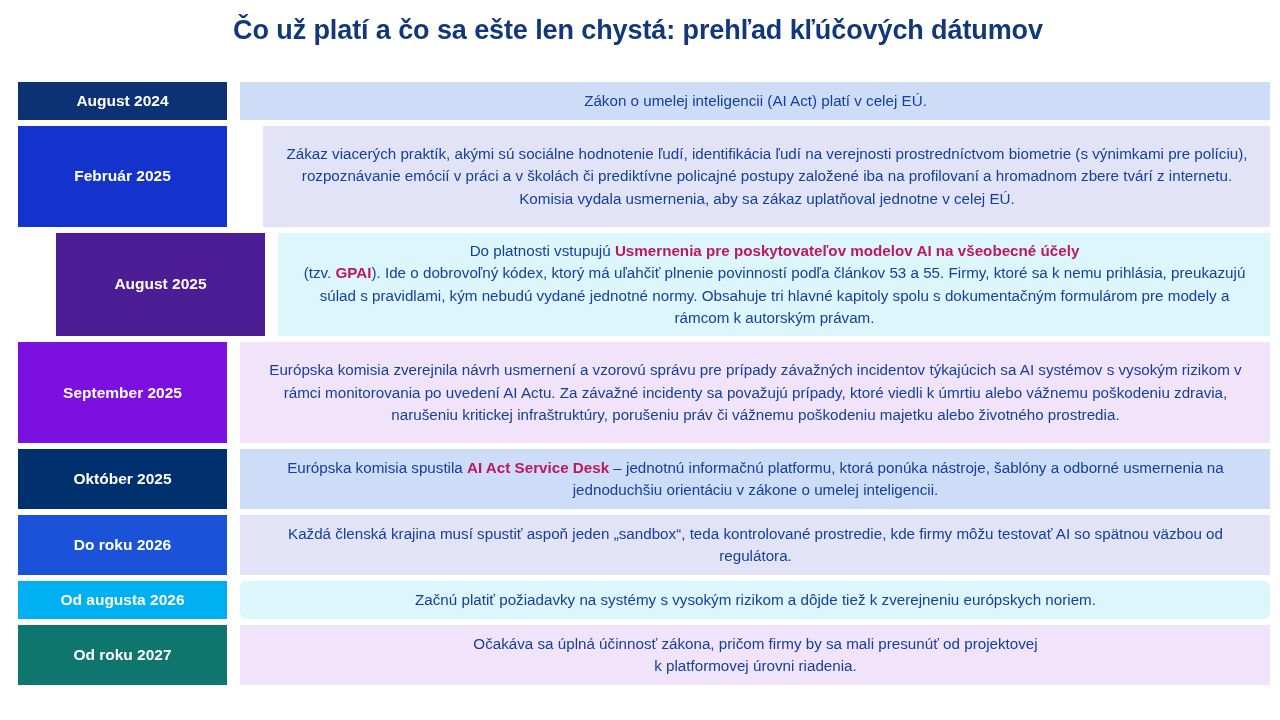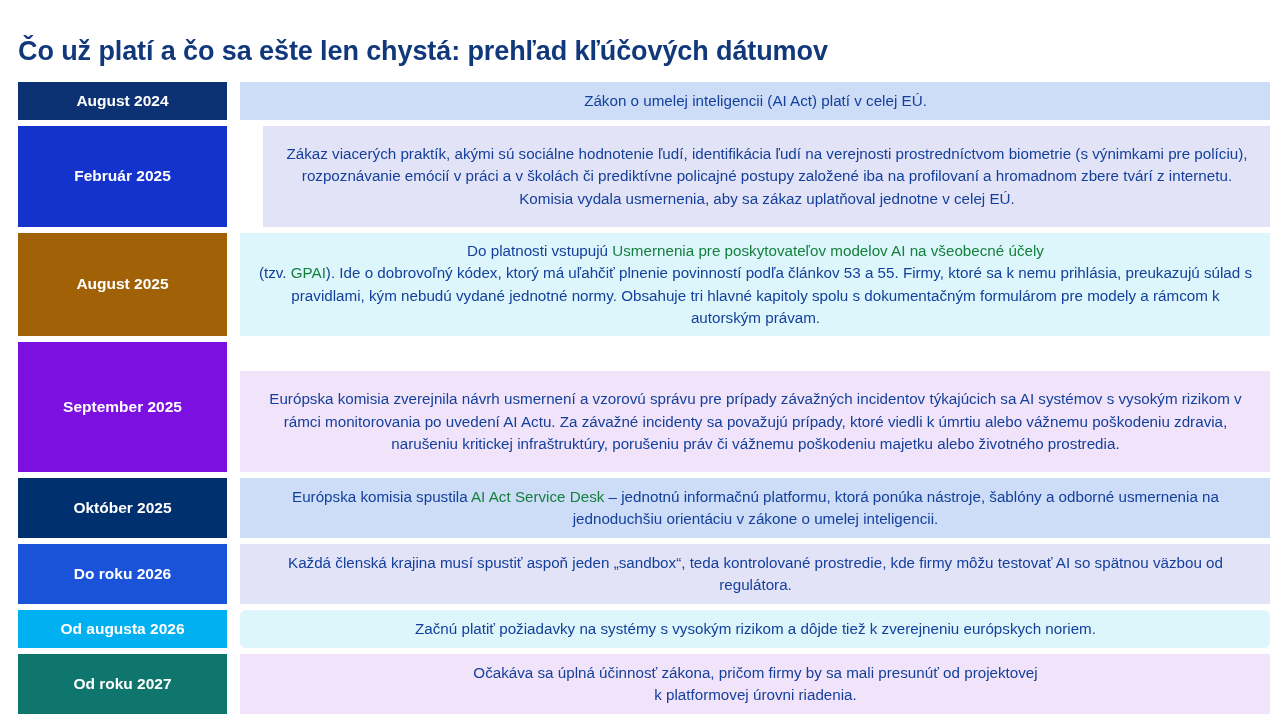--- a/index.html
+++ b/index.html
@@ -18,27 +18,28 @@
   .slide {
     position: relative;
     width: 1280px;
     height: 720px;
     box-sizing: border-box;
   }
 
   .slide-title {
     position: absolute;
     left: 18px;
-    top: 36px;
+    top: 15px;
     width: 1240px;
     font-size: 27px;
     font-weight: bold;
     color: #12387c;
     letter-spacing: -0.1px;
     white-space: nowrap;
+    text-align: center;
   }
 
   .timeline {
     position: absolute;
     left: 18px;
     top: 82px;
     width: 1252px;
   }
 
   .row {
@@ -73,22 +74,22 @@
     display: flex;
     align-items: center;
   }
 
   .row-body-inner {
     width: 100%;
     text-align: center;
   }
 
   .row-body b {
-    font-weight: normal;
-    color: #15803d;
+    font-weight: bold;
+    color: #be185d;
   }
 
   
   .h1 { min-height: 38px; }
   .h2 { min-height: 101px; }
   .h3 { min-height: 101px; }
   .h4 { min-height: 101px; }
   .h5 { min-height: 60px; }
   .h6 { min-height: 60px; }
   .h7 { min-height: 38px; }
@@ -108,28 +109,28 @@
           <div class="row-body-inner"><span>Zákon o umelej inteligencii (AI Act) platí v celej EÚ.</span></div>
         </div>
       </div>
       <div class="row h2">
         <div class="row-label h2" style="background: rgb(20, 51, 204);">Február 2025</div>
         <div class="row-body h2" style="background: rgb(226, 227, 247); margin-left: 36px;">
           <div class="row-body-inner"><span>Zákaz viacerých praktík, akými sú sociálne hodnotenie ľudí, identifikácia ľudí na verejnosti prostredníctvom biometrie (s výnimkami pre políciu), rozpoznávanie emócií v práci a v školách či prediktívne policajné postupy založené iba na profilovaní a hromadnom zbere tvárí z internetu. Komisia vydala usmernenia, aby sa zákaz uplatňoval jednotne v celej EÚ.</span></div>
         </div>
       </div>
       <div class="row h3">
-        <div class="row-label h3" style="background: #a16207;">August 2025</div>
+        <div class="row-label h3" style="background: #4c1d95; margin-left: 38px;">August 2025</div>
         <div class="row-body h3" style="background: rgb(221, 246, 251);">
           <div class="row-body-inner"><span>Do platnosti vstupujú </span><b>Usmernenia pre poskytovateľov modelov AI na všeobecné účely</b><br><span> (tzv. </span><b>GPAI</b><span>). Ide o dobrovoľný kódex, ktorý má uľahčiť plnenie povinností podľa článkov 53 a 55. Firmy, ktoré sa k nemu prihlásia, preukazujú súlad s pravidlami, kým nebudú vydané jednotné normy. Obsahuje tri hlavné kapitoly spolu s dokumentačným formulárom pre modely a rámcom k autorským právam.</span></div>
         </div>
       </div>
       <div class="row h4">
         <div class="row-label h4" style="background: rgb(123, 16, 224);">September 2025</div>
-        <div class="row-body h4" style="background: rgb(241, 228, 250); margin-top: 29px;">
+        <div class="row-body h4" style="background: rgb(241, 228, 250);">
           <div class="row-body-inner"><span>Európska komisia zverejnila návrh usmernení a vzorovú správu pre prípady závažných incidentov týkajúcich sa AI systémov s vysokým rizikom v rámci monitorovania po uvedení AI Actu. Za závažné incidenty sa považujú prípady, ktoré viedli k úmrtiu alebo vážnemu poškodeniu zdravia, narušeniu kritickej infraštruktúry, porušeniu práv či vážnemu poškodeniu majetku alebo životného prostredia.</span></div>
         </div>
       </div>
       <div class="row h5">
         <div class="row-label h5" style="background: rgb(0, 48, 110);">Október 2025</div>
         <div class="row-body h5" style="background: rgb(205, 220, 247);">
           <div class="row-body-inner"><span>Európska komisia spustila </span><b>AI Act Service Desk</b><span> – jednotnú informačnú platformu, ktorá ponúka nástroje, šablóny a odborné usmernenia na jednoduchšiu orientáciu v zákone o umelej inteligencii.</span></div>
         </div>
       </div>
       <div class="row h6">

